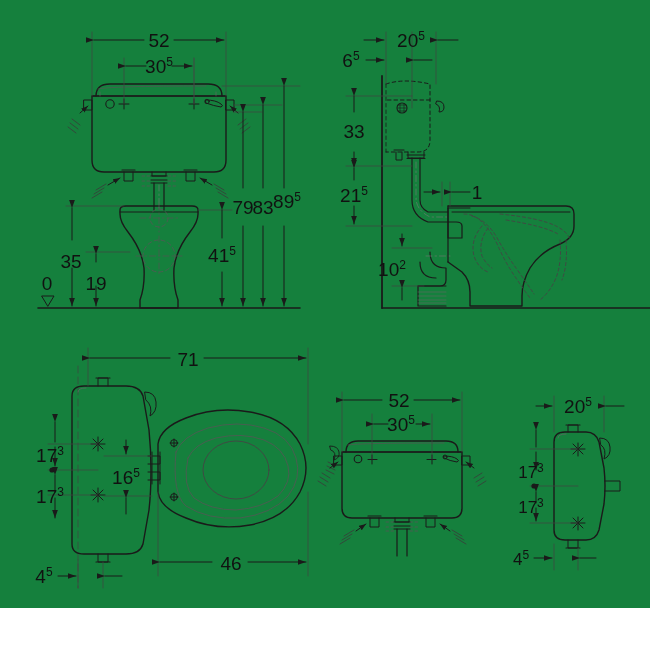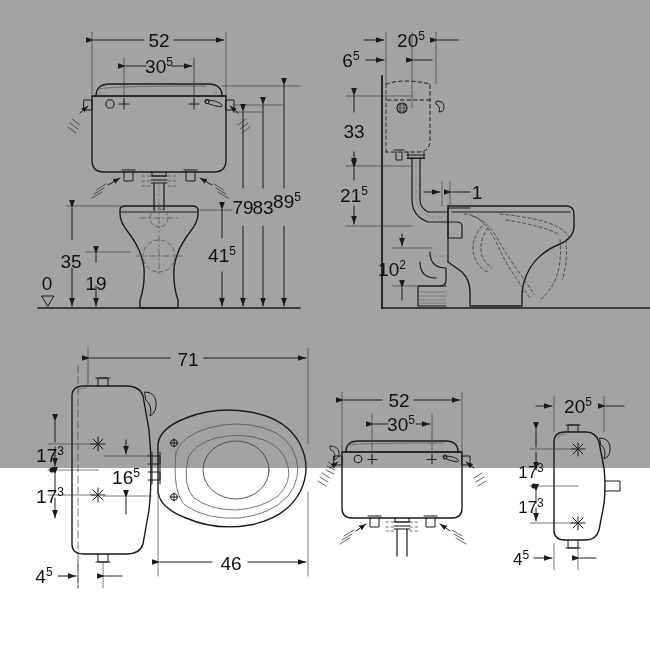--- a/index.html
+++ b/index.html
@@ -1,20 +1,20 @@
 <!DOCTYPE html>
 <html><head>
 <meta charset="utf-8">
 <title>Technical Drawing</title>
 <style>
   html,body{margin:0;padding:0;background:#ffffff;}
   body{width:650px;height:650px;overflow:hidden;
        font-family:"Liberation Sans","DejaVu Sans",sans-serif;
        color:#1a1a1a;}
-  #sheet{position:relative;width:650px;height:468px;background:#a3a3a3;text-align:center;}
+  #sheet{position:relative;width:650px;height:608px;background:#15803d;text-align:center;}
   svg#drawing{position:absolute;left:0;top:0;width:650px;height:650px;display:block;}
   .dimtext{font-family:"Liberation Sans","DejaVu Sans",sans-serif;
            font-size:19px;fill:#111;font-weight:normal;}
   .dimtext tspan.sup{font-size:12px;}
   .dimtext.small{font-size:17px;}
 </style>
 </head>
 <body>
 
 <div id="sheet">

